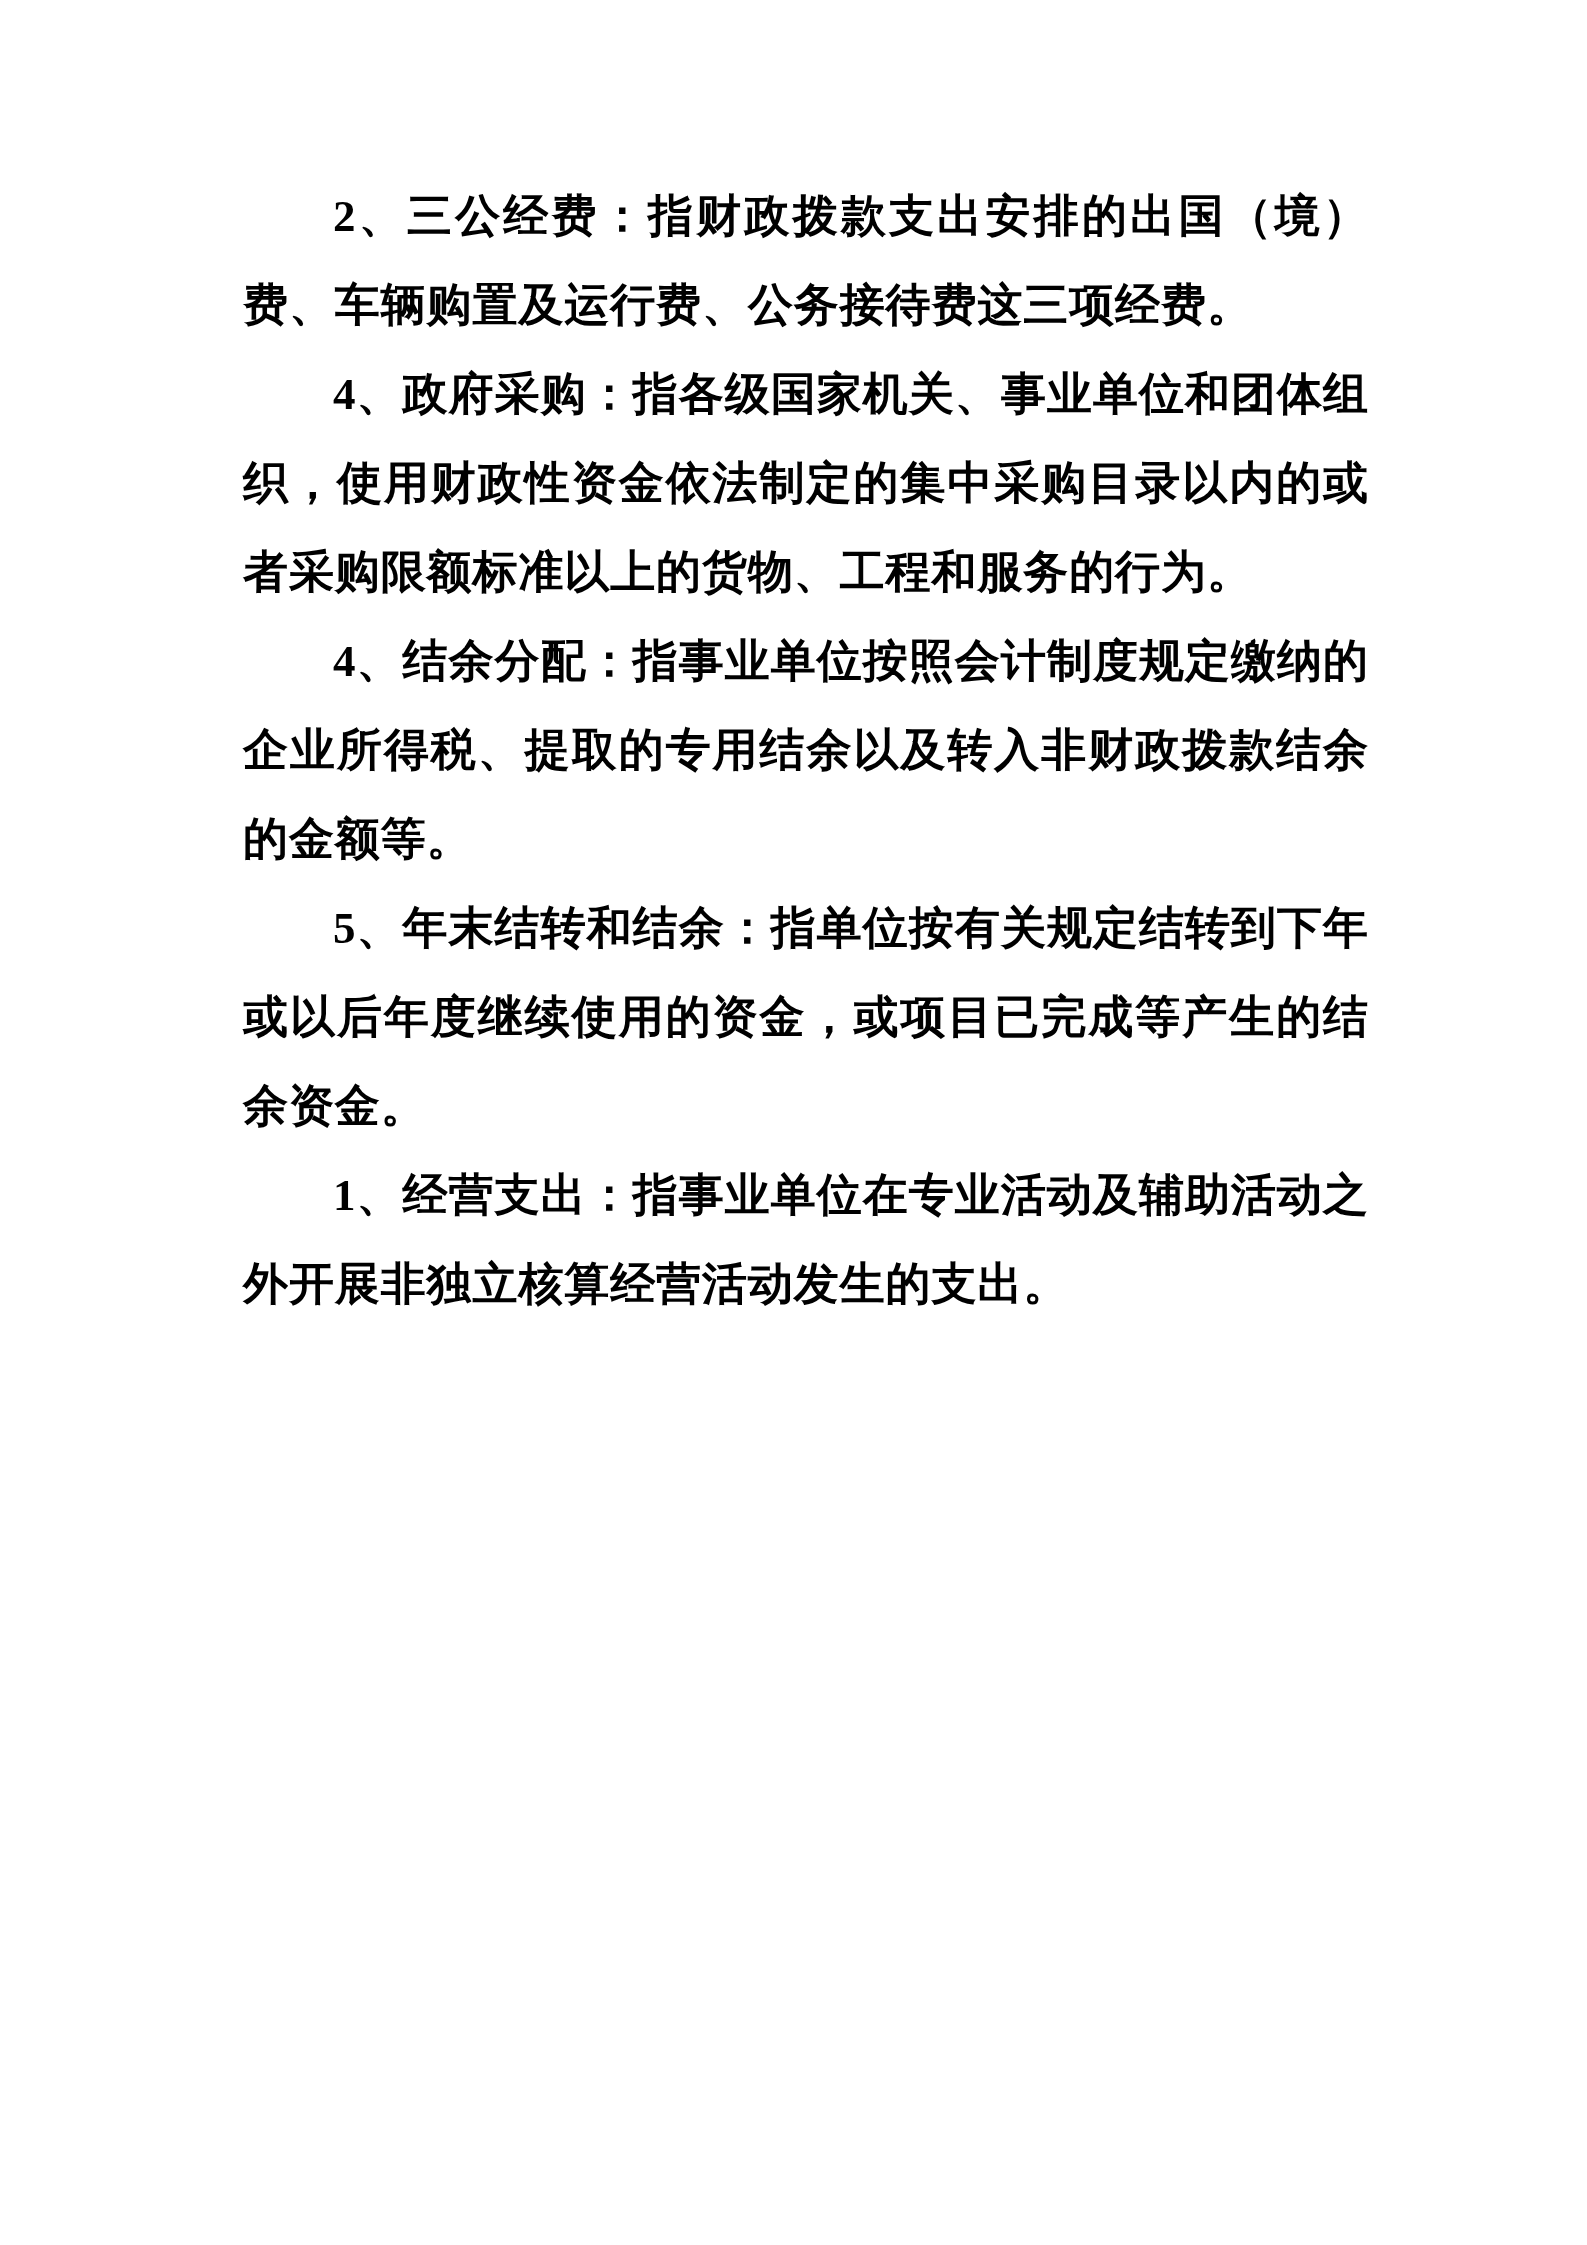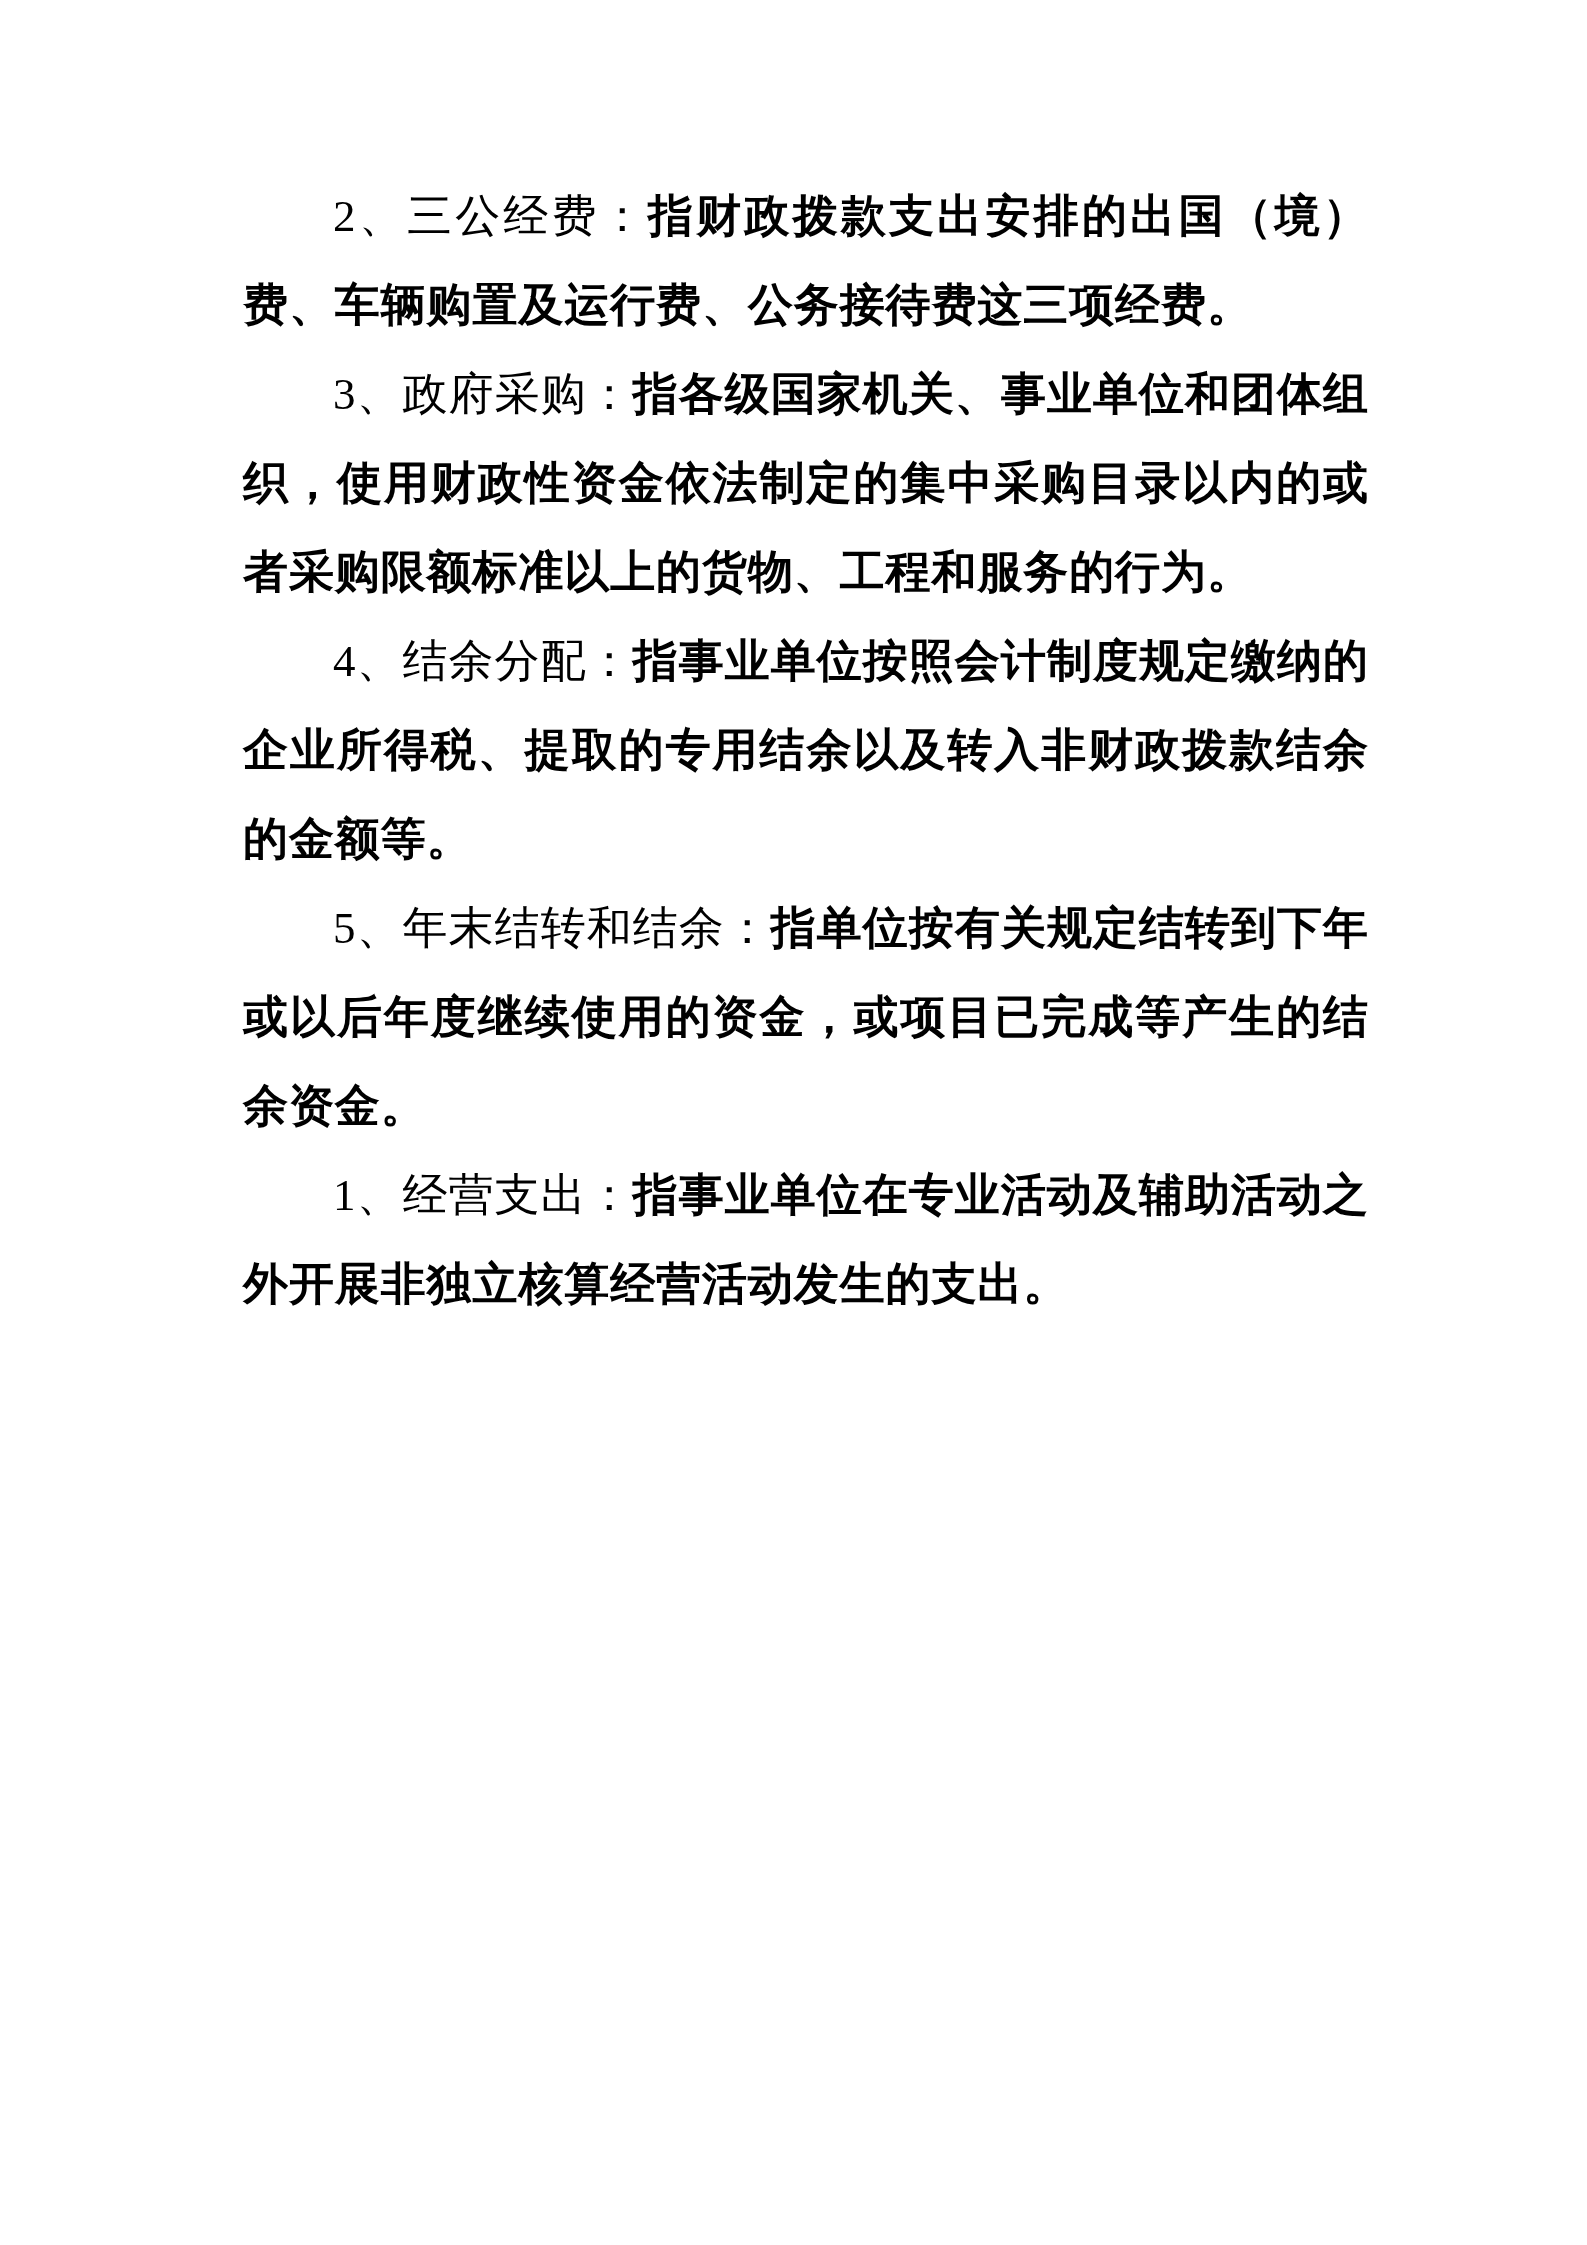--- a/index.html
+++ b/index.html
@@ -27,34 +27,34 @@
     font-size: 45px;
     line-height: 89px;
     letter-spacing: 0.02em;
     text-align: justify;
     text-justify: inter-character;
     text-indent: 2em;
     word-break: break-all;
     overflow-wrap: break-word;
   }
   p.para .term {
-    font-weight: 400;
+    font-weight: 700;
   }
   p.para .definition {
     font-weight: 700;
   }
 </style>
 </head>
 <body>
 
 <div class="page">
   <div class="text-block">
   <p class="para"><span class="term">2、三公经费：</span><span class="definition">指财政拨款支出安排的出国（境）费、车辆购置及运行费、公务接待费这三项经费。</span></p>
 
-  <p class="para"><span class="term">3、政府采购：</span><span class="definition">指各级国家机关、事业单位和团体组织，使用财政性资金依法制定的集中采购目录以内的或者采购限额标准以上的货物、工程和服务的行为。</span></p>
+  <p class="para"><span class="term">4、政府采购：</span><span class="definition">指各级国家机关、事业单位和团体组织，使用财政性资金依法制定的集中采购目录以内的或者采购限额标准以上的货物、工程和服务的行为。</span></p>
 
   <p class="para"><span class="term">4、结余分配：</span><span class="definition">指事业单位按照会计制度规定缴纳的企业所得税、提取的专用结余以及转入非财政拨款结余的金额等。</span></p>
 
   <p class="para"><span class="term">5、年末结转和结余：</span><span class="definition">指单位按有关规定结转到下年或以后年度继续使用的资金，或项目已完成等产生的结余资金。</span></p>
 
 
 
   <p class="para"><span class="term">1、经营支出：</span><span class="definition">指事业单位在专业活动及辅助活动之外开展非独立核算经营活动发生的支出。</span></p>
 
 </div>

